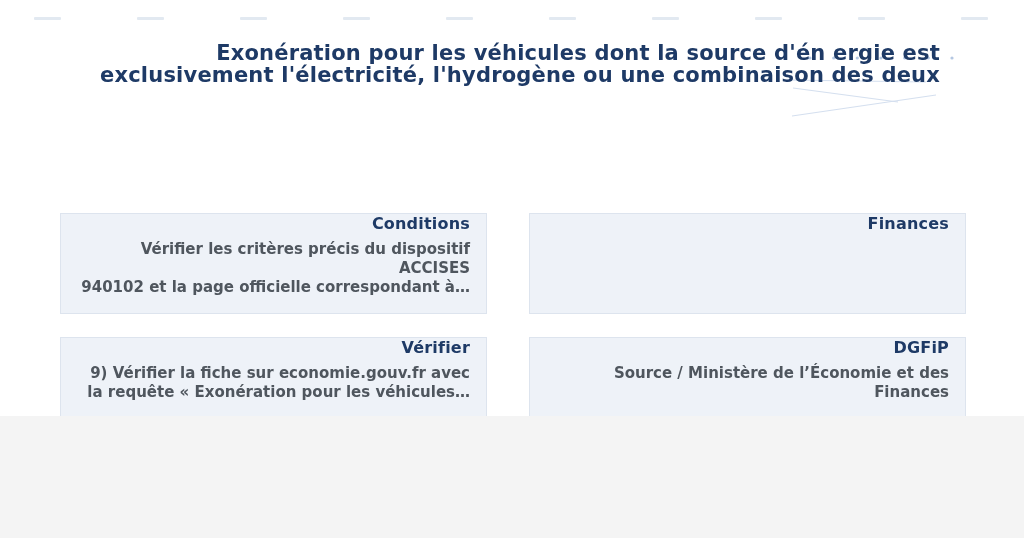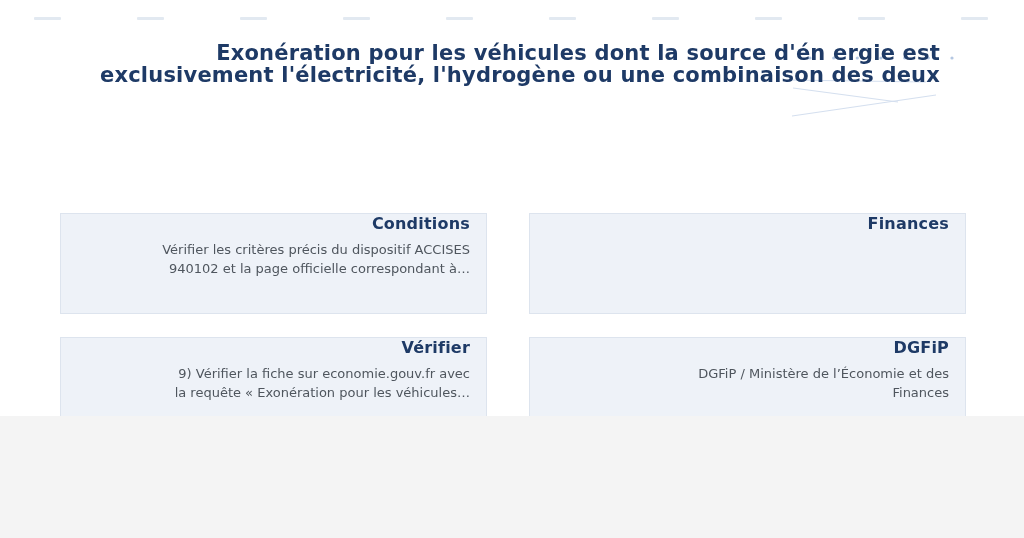--- a/index.html
+++ b/index.html
@@ -78,24 +78,25 @@
   .card h2{
     margin:0 0 7px 0;
     font-size:16px;
     line-height:19px;
     font-weight:700;
     letter-spacing:0.2px;
     color:var(--navy);
   }
   .card p{
     margin:0;
-    font-size:13px;
+    font-size:15px;
     line-height:19px;
     color:var(--body-text);
     white-space:pre-line;
+    font-weight:bold;
   }
 </style>
 </head>
 <body>
 
 <div class="page">
 
   <div class="dash-row">
     <span class="dash"></span>
     <span class="dash"></span>
@@ -142,18 +143,18 @@
     </section>
 
     <section class="card">
       <h2>Vérifier</h2>
       <p>9) Vérifier la fiche sur economie.gouv.fr avec
 la requête « Exonération pour les véhicules…</p>
     </section>
 
     <section class="card">
       <h2>DGFiP</h2>
-      <p>DGFiP / Ministère de l’Économie et des
+      <p>Source / Ministère de l’Économie et des
 Finances</p>
     </section>
 
   </div>
 </div>
 
 </body></html>

